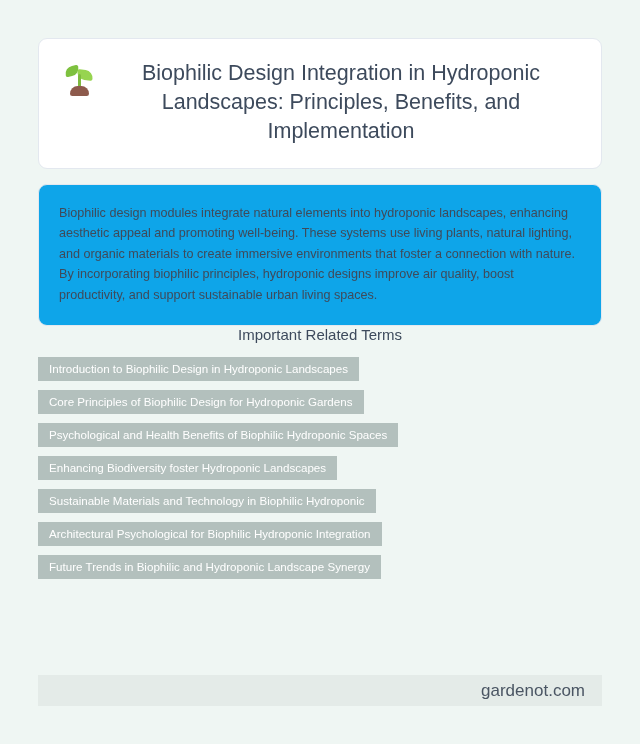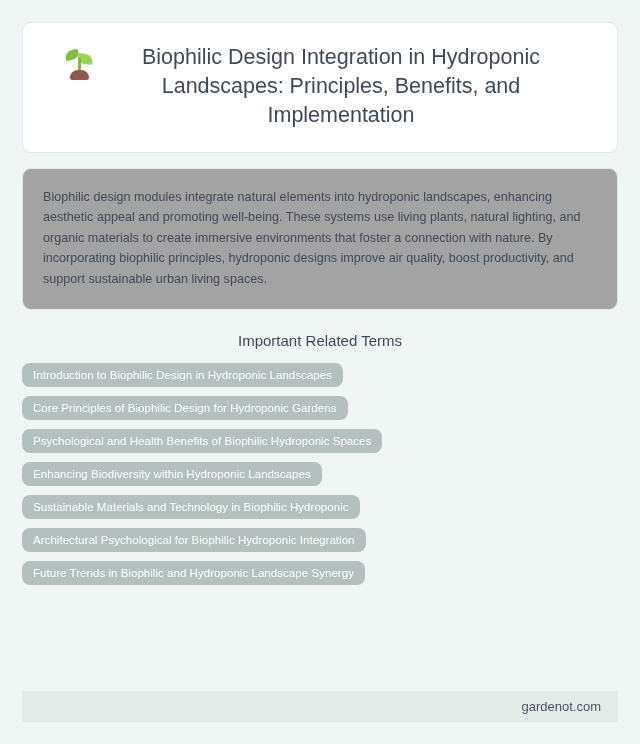--- a/index.html
+++ b/index.html
@@ -12,21 +12,21 @@
   body {
     background: #eff6f3;
     font-family: "Liberation Sans", sans-serif;
     -webkit-font-smoothing: antialiased;
     overflow: hidden;
   }
 
   .page {
     width: 640px;
     height: 744px;
-    padding: 22px;
+    padding: 38px;
     display: flex;
     flex-direction: column;
   }
 
   
   .title-card {
     background: #ffffff;
     border: 1px solid #e3e8ef;
     border-radius: 9px;
     padding: 20px 24px 22px 24px;
@@ -98,37 +98,36 @@
     font-size: 21.5px;
     line-height: 29px;
     color: #3d4a5c;
     font-weight: normal;
     text-align: center;
     max-width: 470px;
   }
 
   
   .desc-card {
-    background: #a3a3a3;
+    background: #0ea5e9;
     border: 1px solid #e3e8ef;
     border-radius: 9px;
     padding: 18px 20px 20px 20px;
     margin-top: 15px;
   }
 
   .desc-text {
     font-size: 12.6px;
     line-height: 20.4px;
     color: #3f4a5a;
     text-align: left;
   }
 
   
   .terms-section {
-    margin-top: 22px;
     flex: 1 1 auto;
   }
 
   .terms-heading {
     font-size: 15px;
     color: #3d4a5c;
     text-align: center;
     font-weight: normal;
     margin-bottom: 14px;
   }
@@ -141,37 +140,37 @@
     list-style: none;
   }
 
   .term-pill {
     display: inline-block;
     background: #b3c0bd;
     color: #ffffff;
     font-size: 11.6px;
     line-height: 15px;
     padding: 4px 11px 5px 11px;
-    border-radius: 8px;
+    border-radius: 0;
     white-space: nowrap;
   }
 
   
   .footer-bar {
     background: #e4ebe8;
     height: 31px;
     margin-top: 12px;
     display: flex;
     align-items: center;
     justify-content: flex-end;
     padding: 0 17px;
   }
 
   .footer-text {
-    font-size: 13px;
+    font-size: 17px;
     color: #4a5563;
   }
 </style>
 </head>
 <body>
 
 <div class="page">
 
   <div class="title-card">
     <div class="title-row">
@@ -188,21 +187,21 @@
   <div class="desc-card">
     <p class="desc-text">Biophilic design modules integrate natural elements into hydroponic landscapes, enhancing aesthetic appeal and promoting well-being. These systems use living plants, natural lighting, and organic materials to create immersive environments that foster a connection with nature. By incorporating biophilic principles, hydroponic designs improve air quality, boost productivity, and support sustainable urban living spaces.</p>
   </div>
 
   <div class="terms-section">
     <h2 class="terms-heading">Important Related Terms</h2>
     <ul class="terms-list">
       <li class="term-pill">Introduction to Biophilic Design in Hydroponic Landscapes</li>
       <li class="term-pill">Core Principles of Biophilic Design for Hydroponic Gardens</li>
       <li class="term-pill">Psychological and Health Benefits of Biophilic Hydroponic Spaces</li>
-      <li class="term-pill">Enhancing Biodiversity within Hydroponic Landscapes</li>
+      <li class="term-pill">Enhancing Biodiversity foster Hydroponic Landscapes</li>
       <li class="term-pill">Sustainable Materials and Technology in Biophilic Hydroponic</li>
       <li class="term-pill">Architectural Psychological for Biophilic Hydroponic Integration</li>
       <li class="term-pill">Future Trends in Biophilic and Hydroponic Landscape Synergy</li>
     </ul>
   </div>
 
   <div class="footer-bar">
     <span class="footer-text">gardenot.com</span>
   </div>
 

